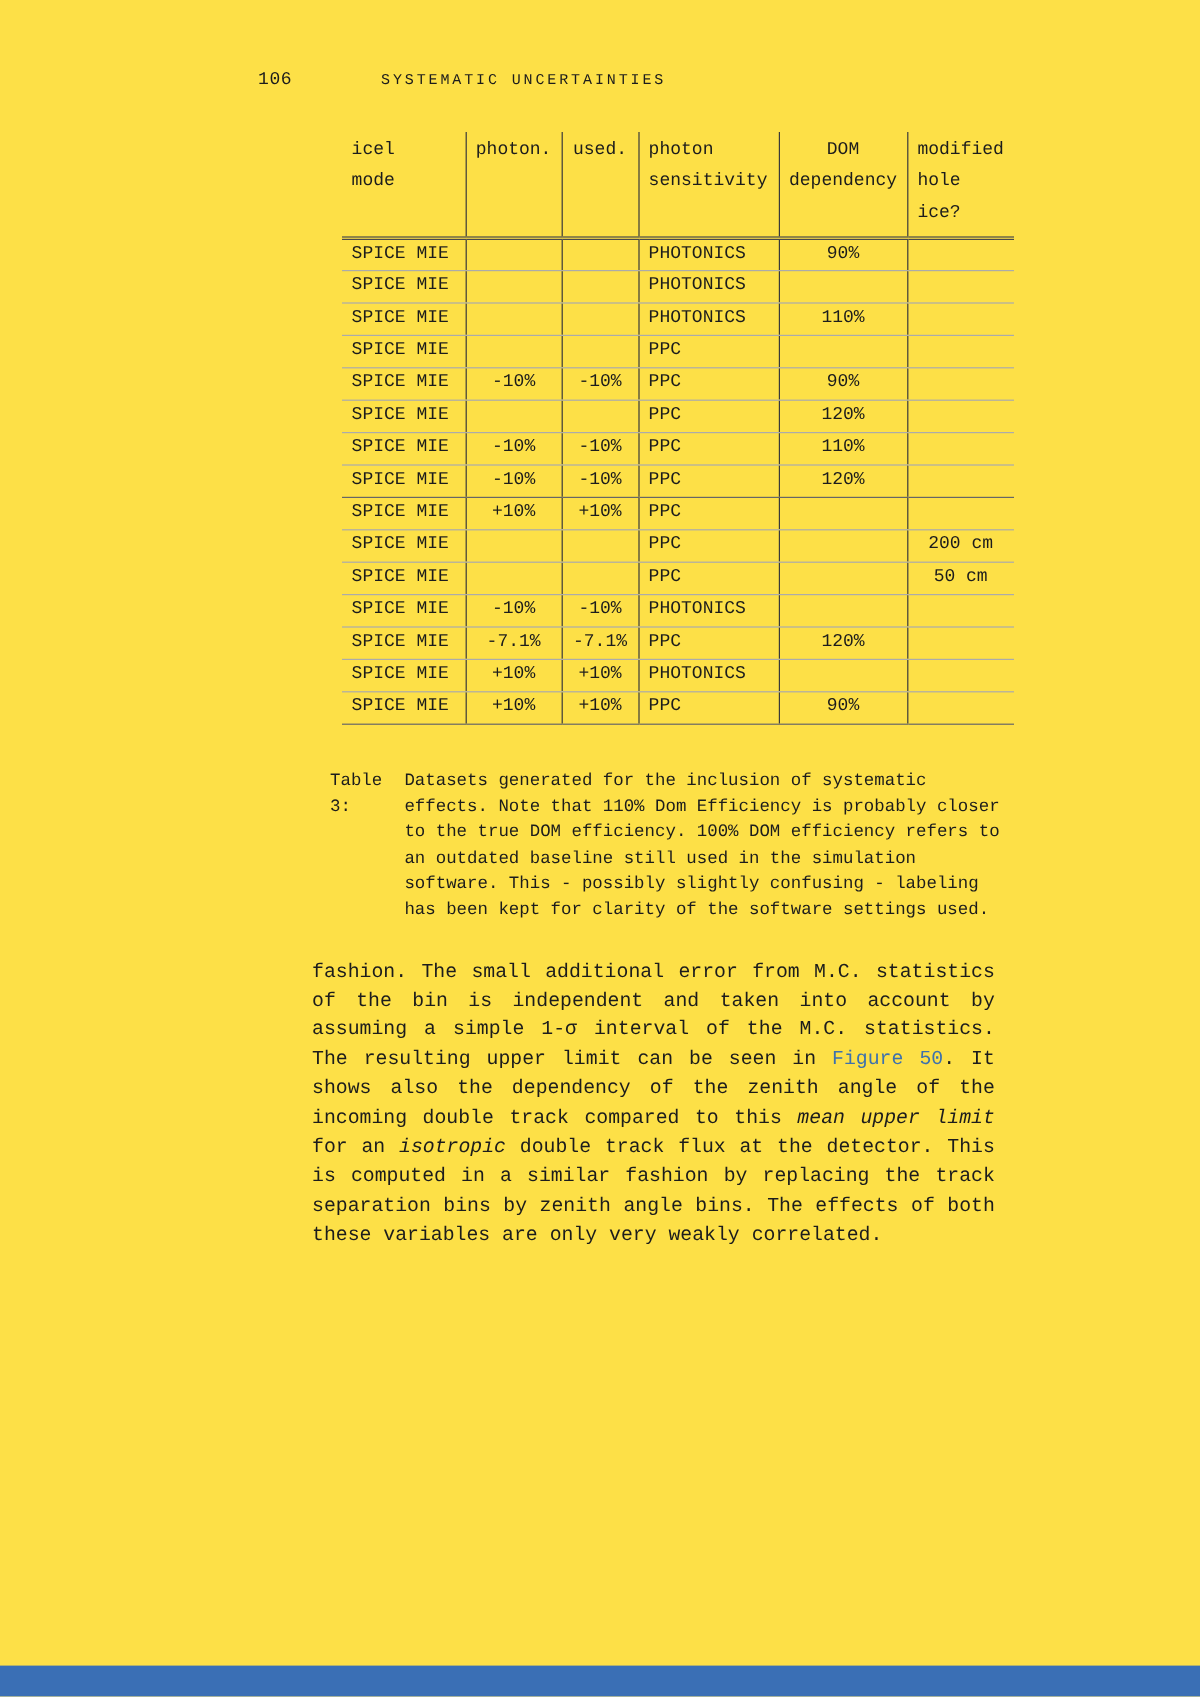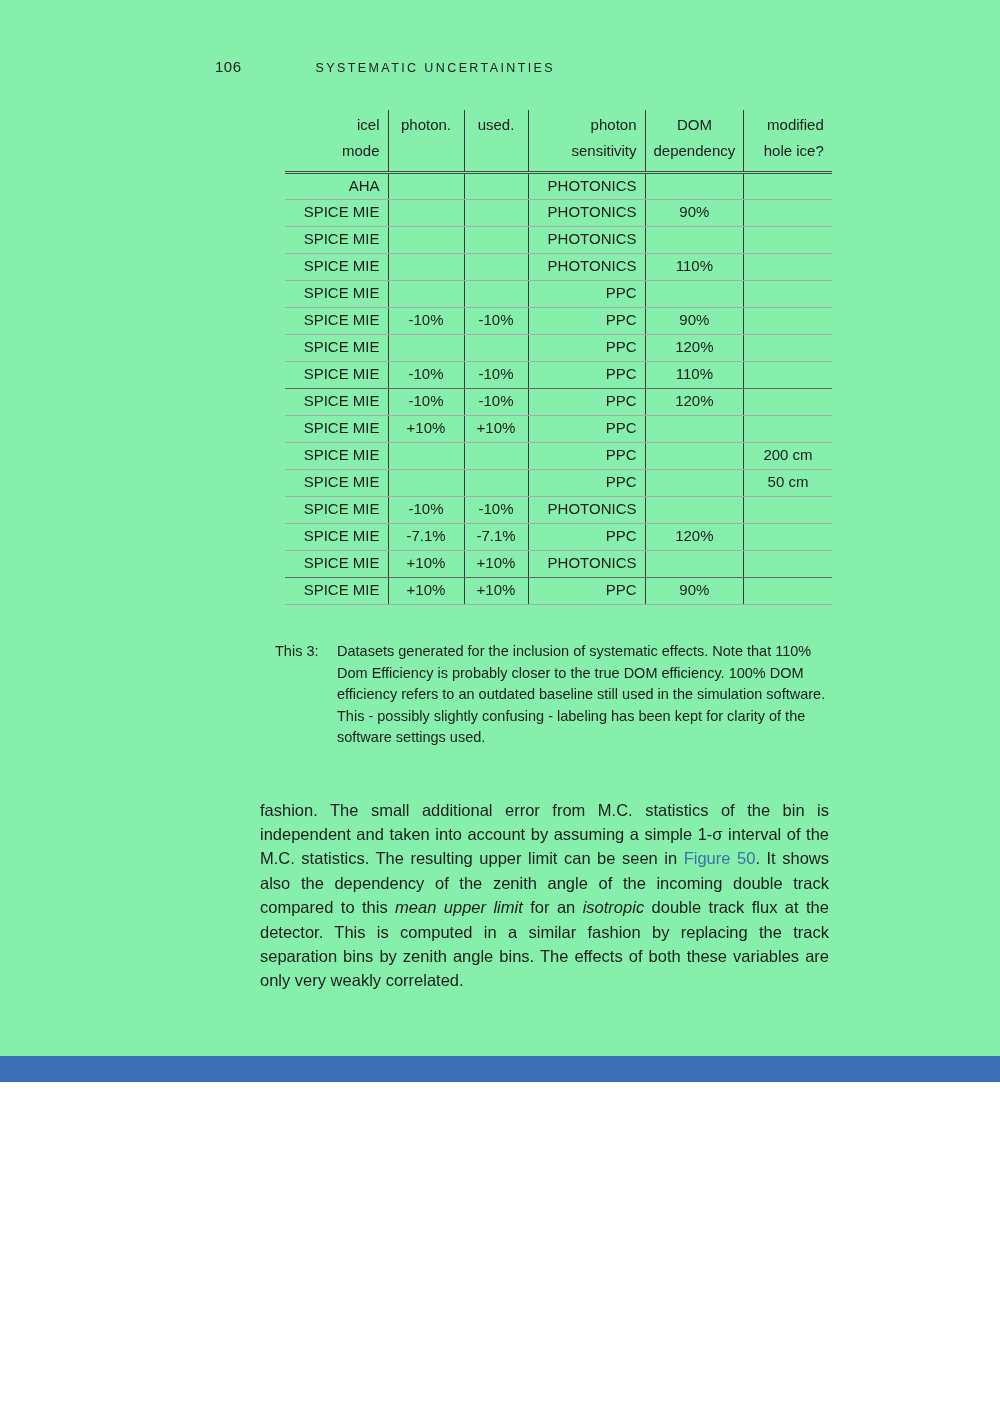--- a/index.html
+++ b/index.html
@@ -1,38 +1,38 @@
 <!DOCTYPE html>
 <html style="--link: #3d71ad; --bar: #3a6fb5;"><head>
 <meta charset="utf-8">
 <style>
   :root { --link:#3d71ad; --bar:#3a6fb5; }
   * { box-sizing: border-box; }
   html,body { margin:0; padding:0; background:#ffffff; }
   .page {
-    position:relative; width:1000px; height:1082px; background:#86efac;
-    font-family:Liberation Sans, sans-serif; color:#1c1c1c; overflow:hidden;
+    position:relative; width:1000px; height:1414px; background:#fde047;
+    font-family:Liberation Mono, monospace; color:#1c1c1c; overflow:hidden;
   }
 
   
   .running-header { position:absolute; top:58px; left:215px; font-size:15px; white-space:nowrap; }
   .page-num { display:inline-block; margin-right:74px; letter-spacing:0.5px; }
   .header-title { display:inline-block; font-size:12.5px; letter-spacing:2.4px; }
 
   
   .systable-wrap { position:absolute; top:110px; left:285px; }
   table.systable { border-collapse:collapse; table-layout:fixed; font-size:15px; }
   .systable col.w0{width:103px}.systable col.w1{width:76px}.systable col.w2{width:64px}
   .systable col.w3{width:117px}.systable col.w4{width:98px}.systable col.w5{width:88px}
   .systable th, .systable td { padding:3px 8px; vertical-align:top; font-weight:normal; }
   .systable th + th, .systable td + td { border-left:1px solid #3a3a3a; }
   .systable thead th { border-bottom:3px double #4a4a4a; padding-bottom:6px; padding-top:2px; line-height:1.75; }
   .systable tbody td { border-bottom:1px solid #ababab; height:27px; }
   .systable tbody tr:nth-child(8) td, .systable tbody tr:nth-child(15) td { border-bottom-color:#666; }
-  .systable th.a-left, .systable td.c0, .systable td.c3 { text-align:right; }
+  .systable th.a-left, .systable td.c0, .systable td.c3 { text-align:left; }
   .systable th.a-center, .systable td.c1, .systable td.c2, .systable td.c4, .systable td.c5 { text-align:center; }
 
   
   .caption { position:absolute; top:641px; left:275px; width:570px; font-size:14.5px; line-height:21.5px; display:flex; }
   .caption-label { flex:0 0 62px; }
   .caption-text { flex:1; }
 
   
   .body-par { position:absolute; top:781px; left:260px; width:569px; font-size:16.5px; line-height:24.4px; text-align:justify; }
   .body-par .link { color:var(--link); cursor:pointer; }
@@ -83,28 +83,20 @@
             <div>dependency</div>
           </th>
           <th class="a-left">
             <div>modified</div>
             <div>hole ice?</div>
           </th>
         </tr>
       </thead>
       <tbody>
           <tr>
-            <td class="c0">AHA</td>
-            <td class="c1"></td>
-            <td class="c2"></td>
-            <td class="c3">PHOTONICS</td>
-            <td class="c4"></td>
-            <td class="c5"></td>
-          </tr>
-          <tr>
             <td class="c0">SPICE MIE</td>
             <td class="c1"></td>
             <td class="c2"></td>
             <td class="c3">PHOTONICS</td>
             <td class="c4">90%</td>
             <td class="c5"></td>
           </tr>
           <tr>
             <td class="c0">SPICE MIE</td>
             <td class="c1"></td>
@@ -215,21 +207,21 @@
             <td class="c2">+10%</td>
             <td class="c3">PPC</td>
             <td class="c4">90%</td>
             <td class="c5"></td>
           </tr>
         </tbody>
     </table>
   </div>
 
   <div class="caption">
-    <div class="caption-label">This 3:</div>
+    <div class="caption-label">Table 3:</div>
     <div class="caption-text">Datasets generated for the inclusion of systematic effects. Note that 110% Dom Efficiency is probably closer to the true DOM efficiency. 100% DOM efficiency refers to an outdated baseline still used in the simulation software. This - possibly slightly confusing - labeling has been kept for clarity of the software settings used.</div>
   </div>
 
   <p class="body-par"><span>fashion. The small additional error from M.C. statistics of the bin is independent and taken into account by assuming a simple 1-σ interval of the M.C. statistics. The resulting upper limit can be seen in </span><span class="link">Figure 50</span><span>. It shows also the dependency of the zenith angle of the incoming double track compared to this </span><span class="italic">mean upper limit</span><span> for an </span><span class="italic">isotropic</span><span> double track flux at the detector. This is computed in a similar fashion by replacing the track separation bins by zenith angle bins. The effects of both these variables are only very weakly correlated.</span></p>
 
   <div class="bottom-bar"></div>
 
 </div>
 
 </body></html>

